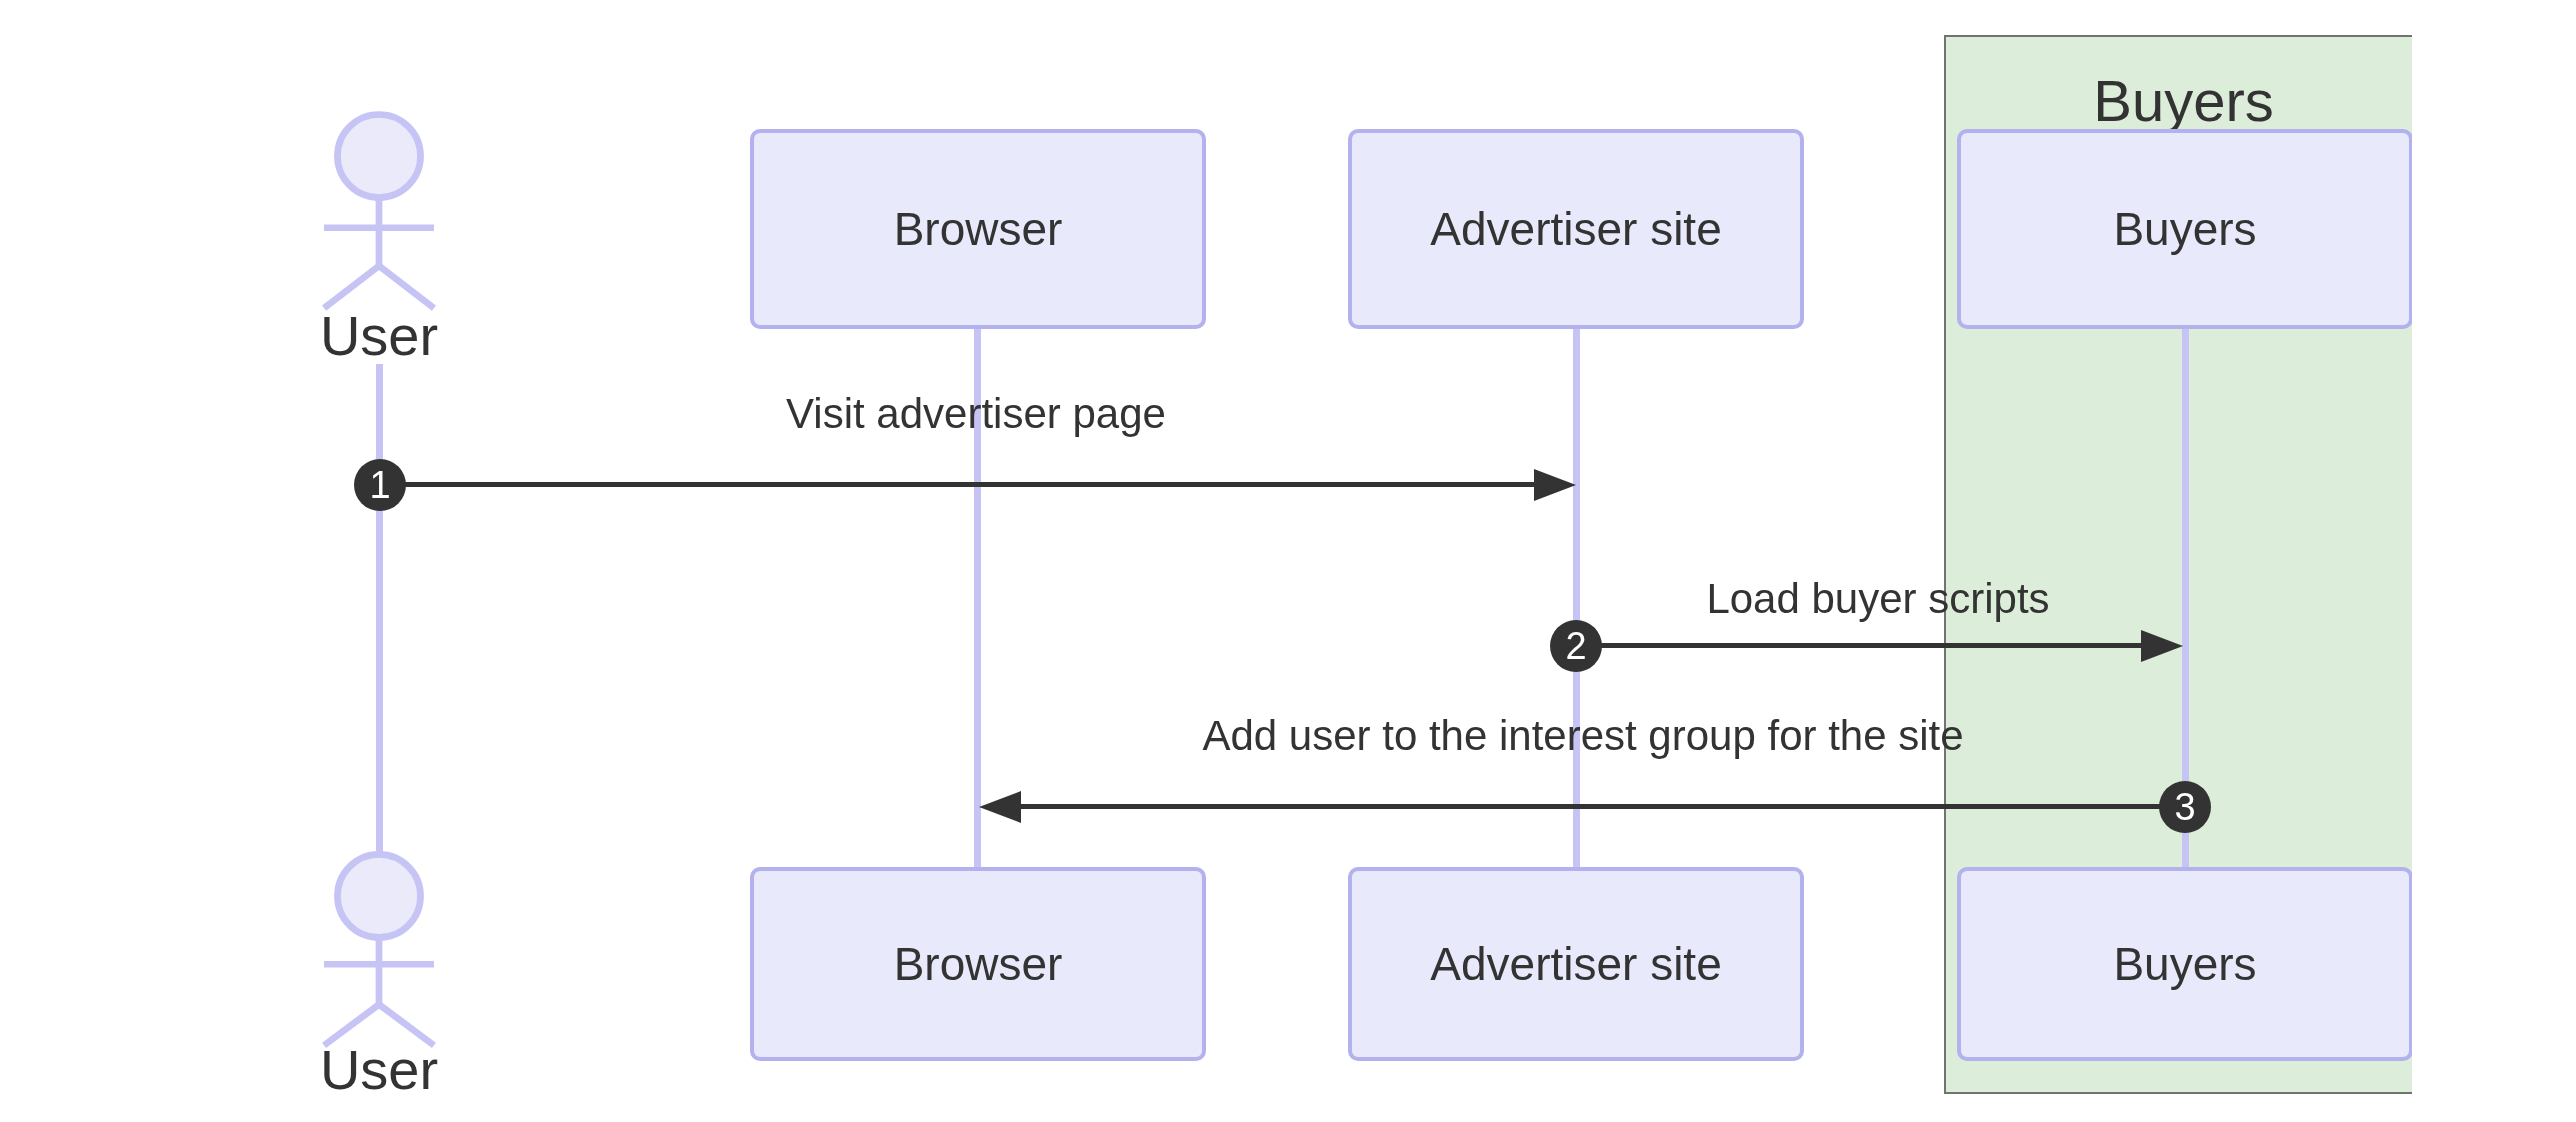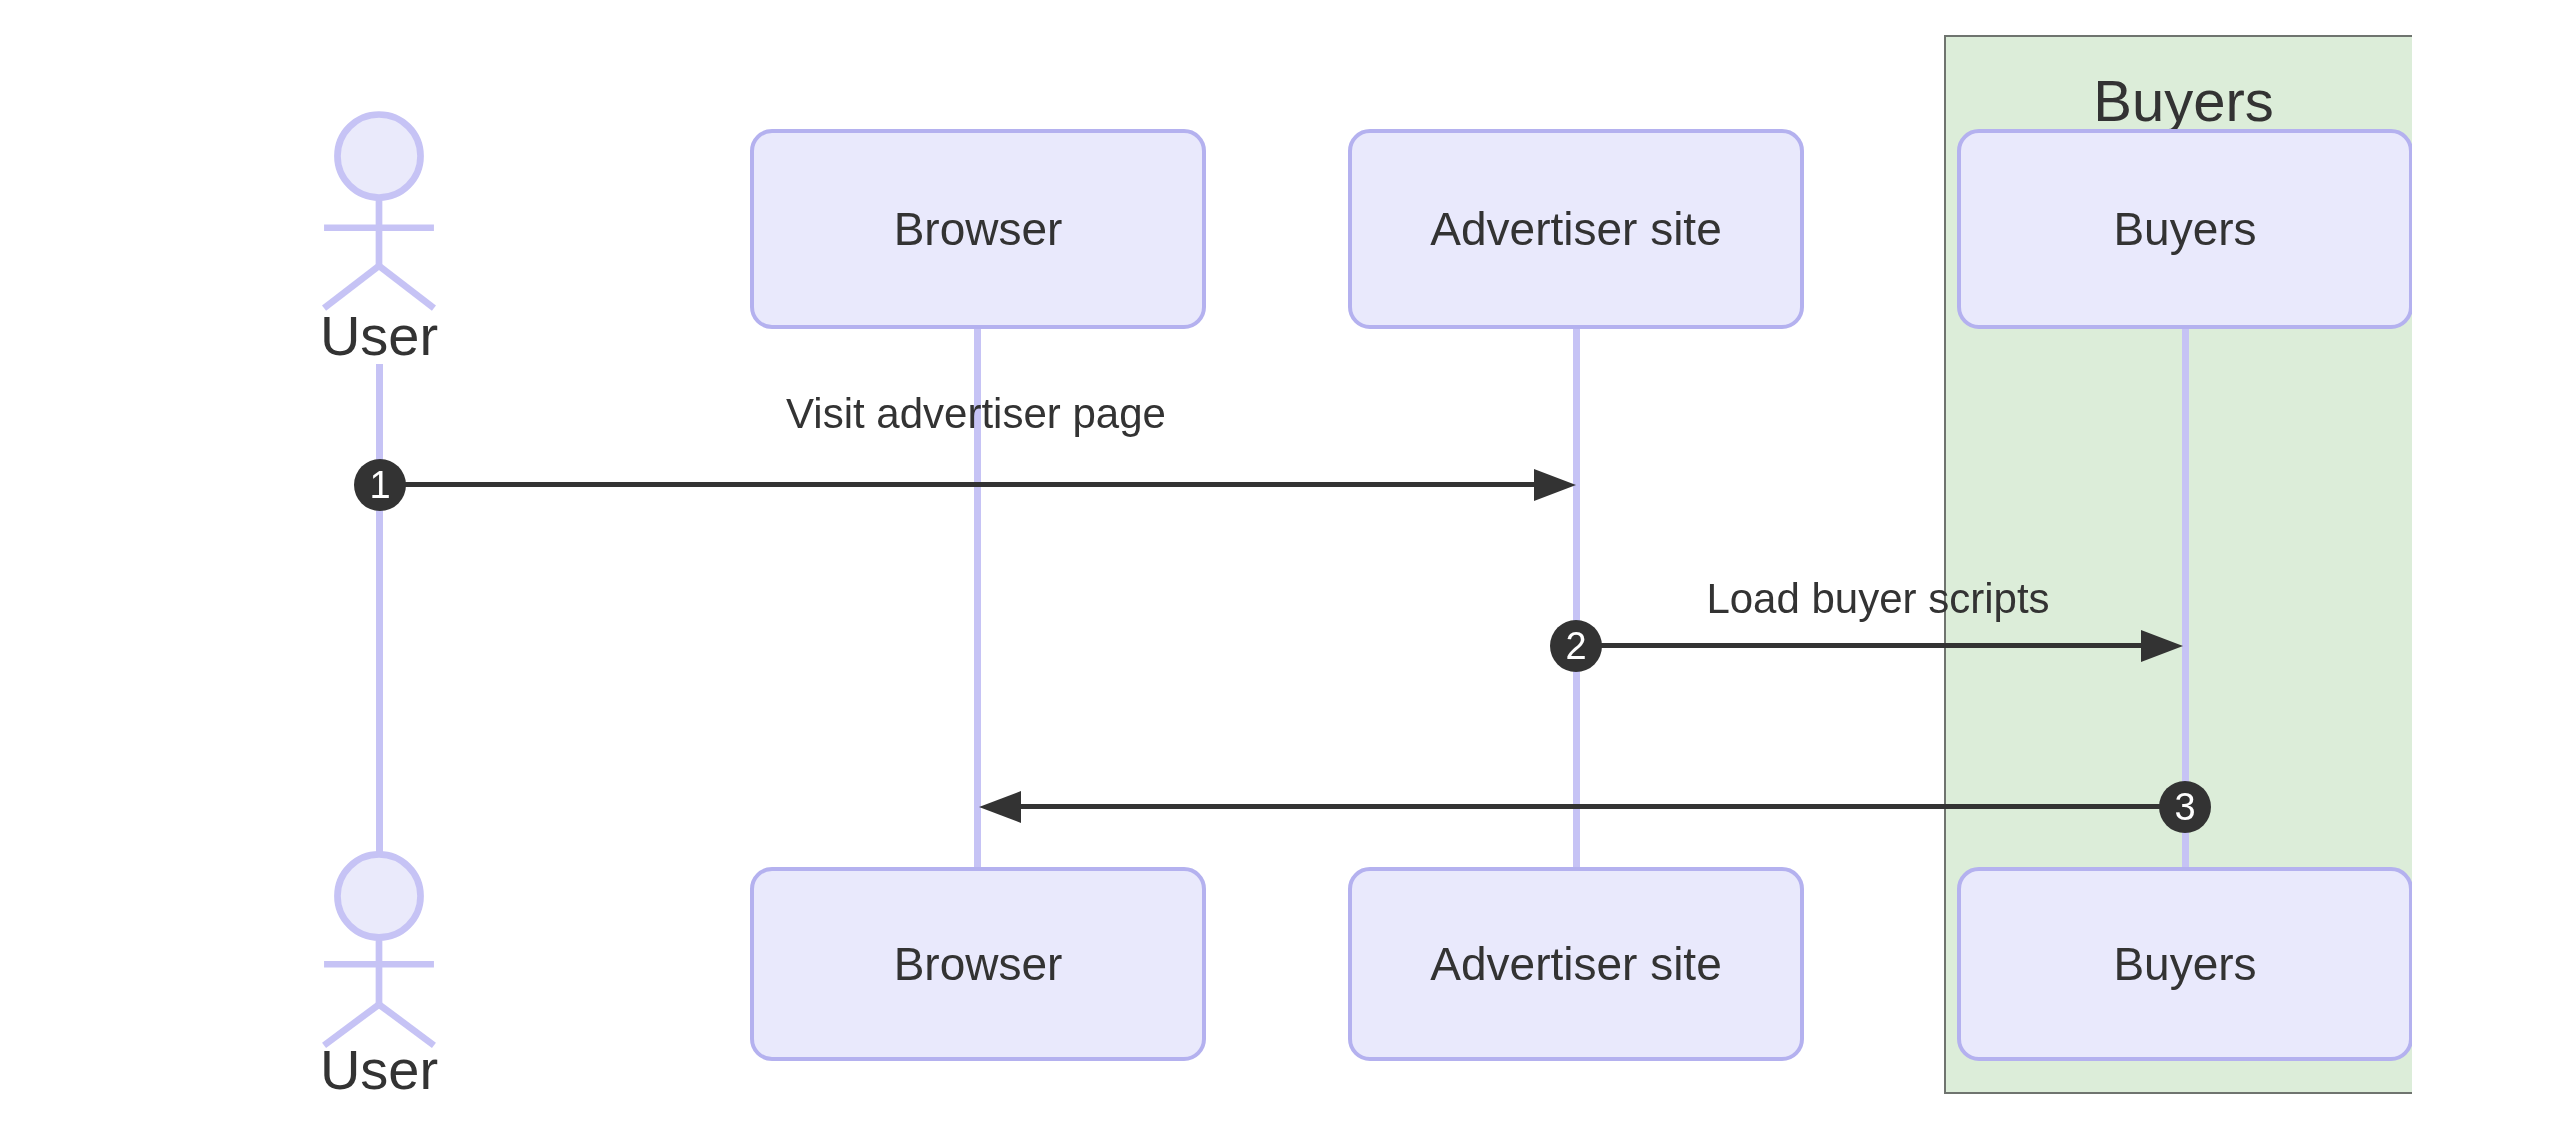--- a/index.html
+++ b/index.html
@@ -13,21 +13,21 @@
     font-size:58px;line-height:1;color:#333;z-index:2;}
 
   
   .lifeline{position:absolute;width:6.7px;background:#C6C3F5;z-index:2;}
   .ll-user{left:376px;top:364px;height:488px;}
   .ll-browser{left:974px;top:327px;height:541px;}
   .ll-advertiser{left:1573px;top:327px;height:541px;}
   .ll-buyers{left:2182px;top:327px;height:541px;}
 
   
-  .pbox{position:absolute;background:#E9E9FC;border:4px solid #B4B1EF;border-radius:22px;
+  .pbox{position:absolute;background:#E9E9FC;border:4px solid #B4B1EF;border-radius:10px;
     box-sizing:border-box;display:flex;align-items:center;justify-content:center;
     font-size:46px;color:#333;z-index:3;}
   .b-browser-top{left:750px;top:129px;width:456px;height:200px;}
   .b-advertiser-top{left:1348px;top:129px;width:456px;height:200px;}
   .b-buyers-top{left:1957px;top:129px;width:456px;height:200px;}
   .b-browser-bot{left:750px;top:867px;width:456px;height:194px;}
   .b-advertiser-bot{left:1348px;top:867px;width:456px;height:194px;}
   .b-buyers-bot{left:1957px;top:867px;width:456px;height:194px;}
 
   
@@ -125,20 +125,21 @@
     <span>1</span>
   </div>
 
   <div class="msg-label m2-label">Load buyer scripts</div>
   <div class="msg-line m2-line"></div>
   <div class="arrowhead ah-right m2-head"></div>
   <div class="badge m2-badge">
     <span>2</span>
   </div>
 
+  <div class="msg-label m3-label">Add user to the interest group for the site</div>
   <div class="msg-line m3-line"></div>
   <div class="arrowhead ah-left m3-head"></div>
   <div class="badge m3-badge">
     <span>3</span>
   </div>
 
 </div>
 
 
 </body></html>

